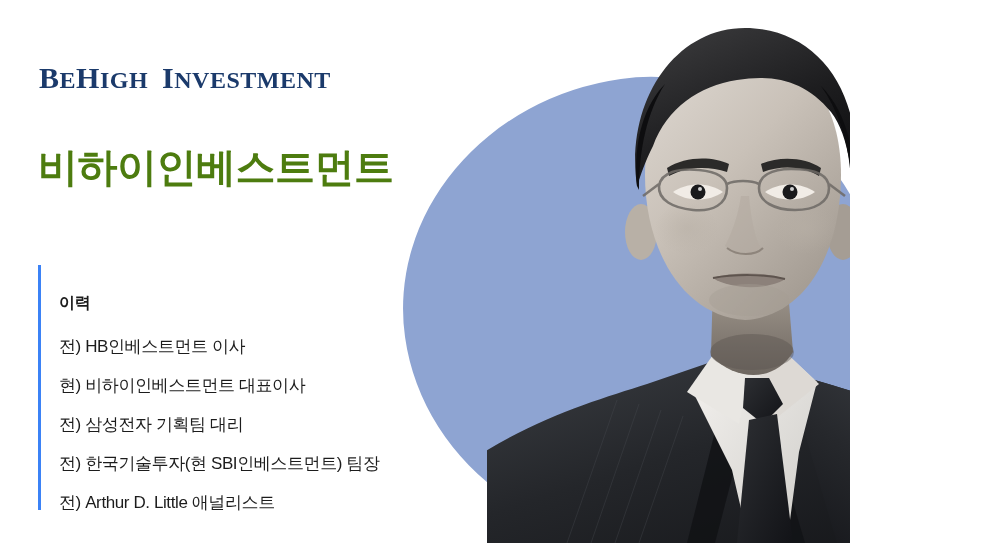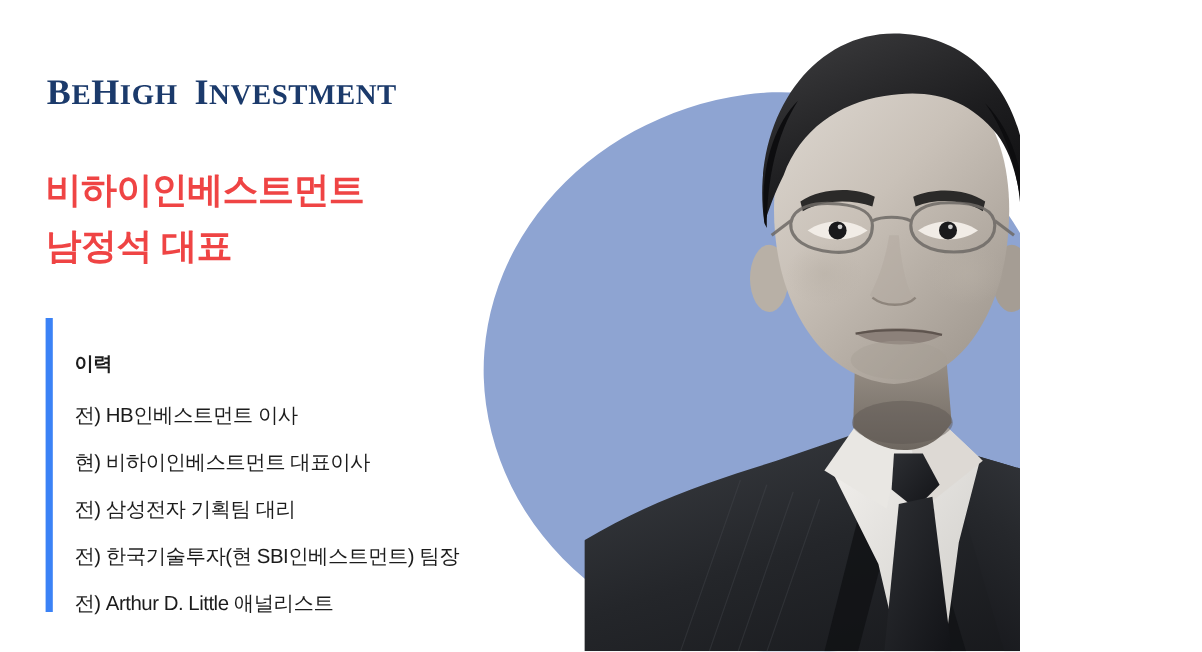--- a/index.html
+++ b/index.html
@@ -67,36 +67,36 @@
   .brand .big { font-size: 30px; }
   .brand .small { font-size: 24px; }
   .brand .gap { display: inline-block; width: 14px; }
 
   
   .headline {
     position: absolute;
     left: 38px;
     top: 136px;
     z-index: 5;
-    color: #ef4444;
-    font-size: 30px;
+    color: #4d7c0f;
+    font-size: 40px;
     font-weight: bold;
     line-height: 1.55;
     letter-spacing: -0.5px;
   }
   .headline div { white-space: nowrap; }
 
   
   .career {
     position: absolute;
     left: 38px;
     top: 265px;
     z-index: 5;
     padding-left: 18px;
-    border-left: 6px solid #3b82f6;
+    border-left: 3px solid #3b82f6;
     height: 245px;
     box-sizing: border-box;
   }
   .career-title {
     font-size: 16px;
     font-weight: bold;
     color: #1c1c1c;
     margin-top: 28px;
     margin-bottom: 24px;
     letter-spacing: -0.3px;
@@ -224,21 +224,20 @@
       <ellipse cx="262" cy="300" rx="40" ry="16" fill="#a69d93" opacity="0.4"></ellipse>
     </svg>
   </div>
 
   <div class="brand">
     <span class="big">B</span><span class="small">E</span><span class="big">H</span><span class="small">IGH</span><span class="gap"></span><span class="big">I</span><span class="small">NVESTMENT</span>
   </div>
 
   <div class="headline">
     <div>비하이인베스트먼트</div>
-    <div>남정석 대표</div>
   </div>
 
   <div class="career">
     <div class="career-title">이력</div>
     <div class="career-item">전) HB인베스트먼트 이사</div>
     <div class="career-item">현) 비하이인베스트먼트 대표이사</div>
     <div class="career-item">전) 삼성전자 기획팀 대리</div>
     <div class="career-item">전) 한국기술투자(현 SBI인베스트먼트) 팀장</div>
     <div class="career-item">전) Arthur D. Little 애널리스트</div>
   </div>

